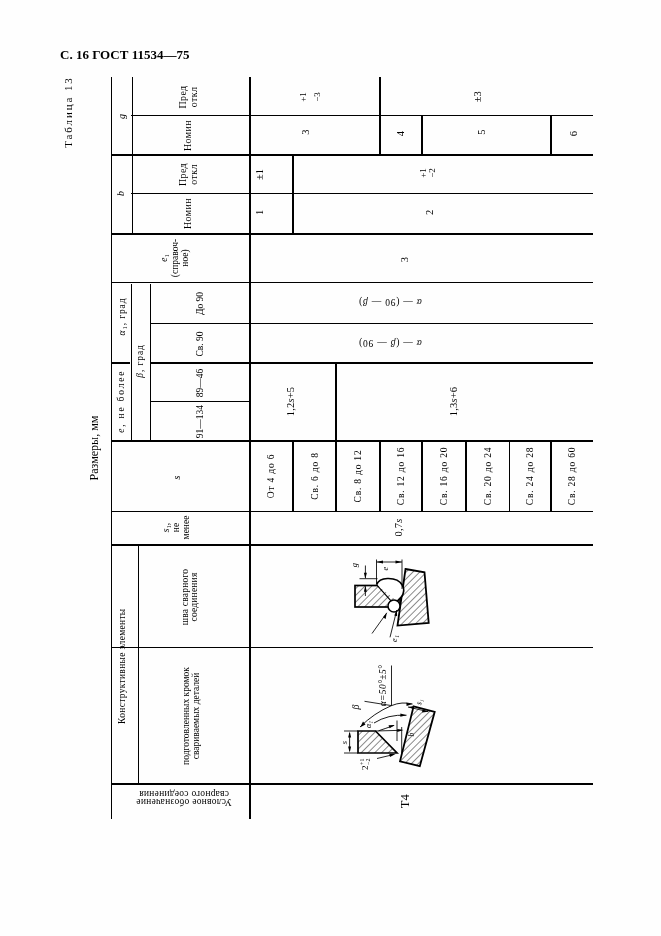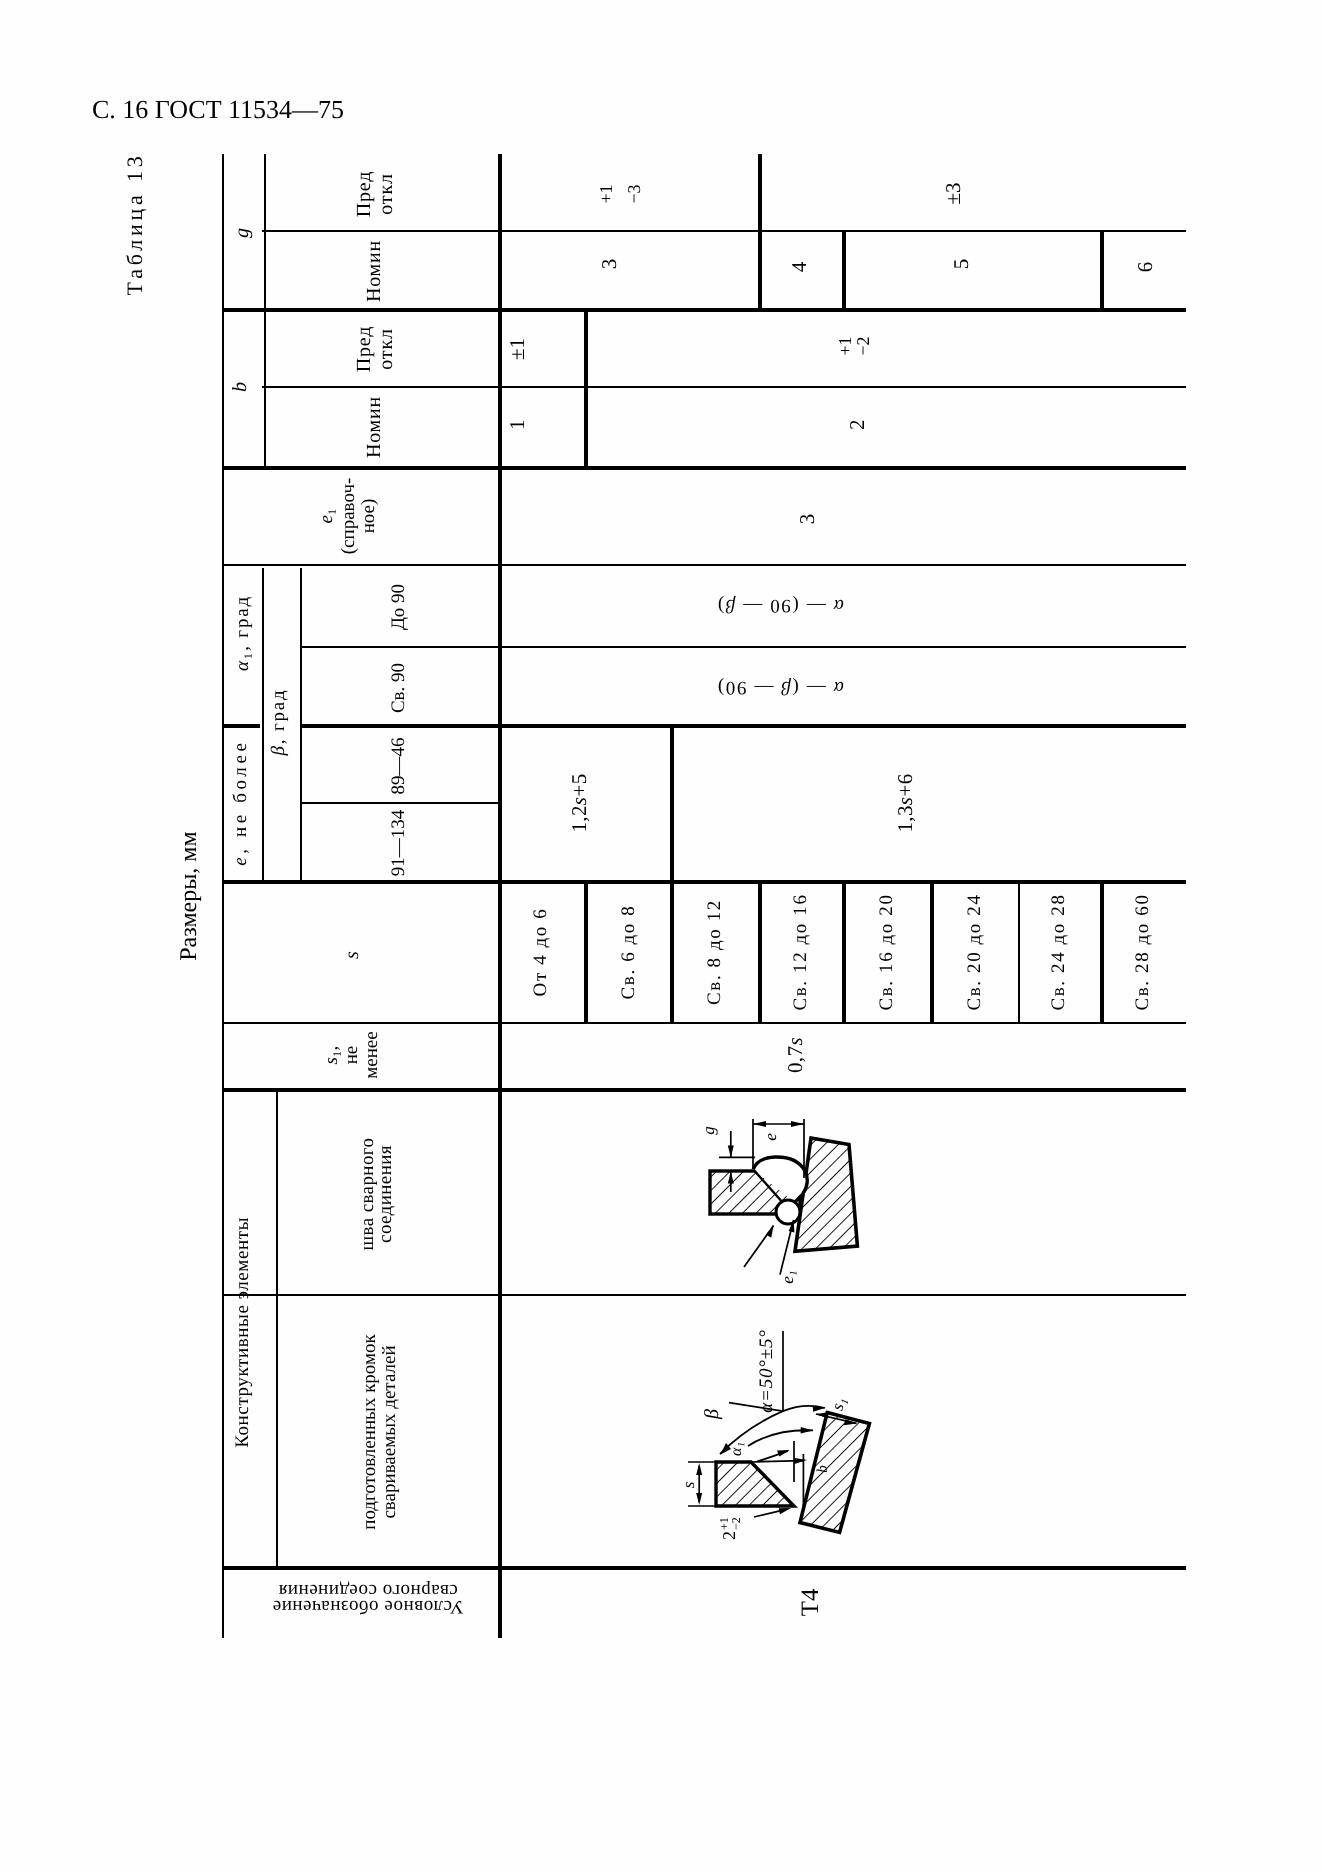--- a/index.html
+++ b/index.html
@@ -2,21 +2,21 @@
 <html><head><meta charset="utf-8"><style>
 html,body{margin:0;padding:0}
 body{width:661px;height:936px;background:#fefefe;font-family:"Liberation Serif",serif;color:#000;position:relative;overflow:hidden}
 #land{position:absolute;left:111px;top:825px;width:748px;height:482px;transform-origin:0 0;transform:rotate(-90deg)}
 .vl,.hl{position:absolute;background:#000}
 .t{position:absolute;transform:translate(-50%,-50%);white-space:pre;text-align:center;font-size:9.5px;line-height:10px}
 .r{position:absolute;transform:translate(-50%,-50%) rotate(-90deg);white-space:pre;text-align:center;font-size:9.5px;line-height:10px}
 i{font-style:italic}
 </style></head><body>
 
-<div style="position:absolute;left:46px;top:46.5px;font-size:13px;font-weight:normal;white-space:pre">С. 16 ГОСТ 11534—75</div>
+<div style="position:absolute;left:60px;top:46.5px;font-size:13px;font-weight:bold;white-space:pre">С. 16 ГОСТ 11534—75</div>
 
 <div id="land">
 
 <div class="t" style="left:713px;top:-43px;font-size:11px;letter-spacing:1.9px">Таблица 13</div>
 
 <div class="t" style="left:377px;top:-17px;font-size:12px">Размеры, мм</div>
 
 <div class="hl" style="left:6px;top:-0.5px;width:742px;height:1.5px"></div>
 
 <div class="hl" style="left:5.5px;top:137.5px;width:742.5px;height:2px"></div>

